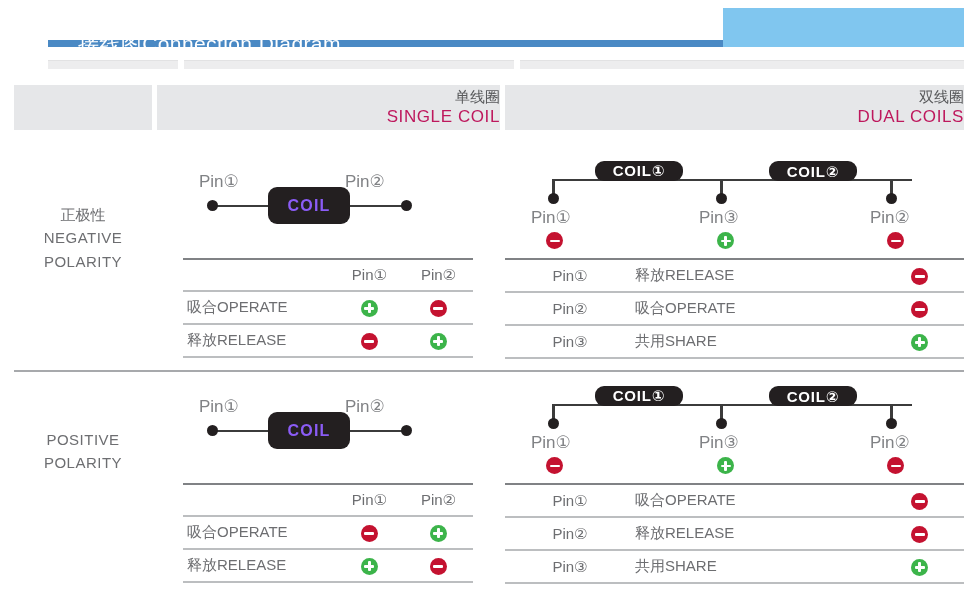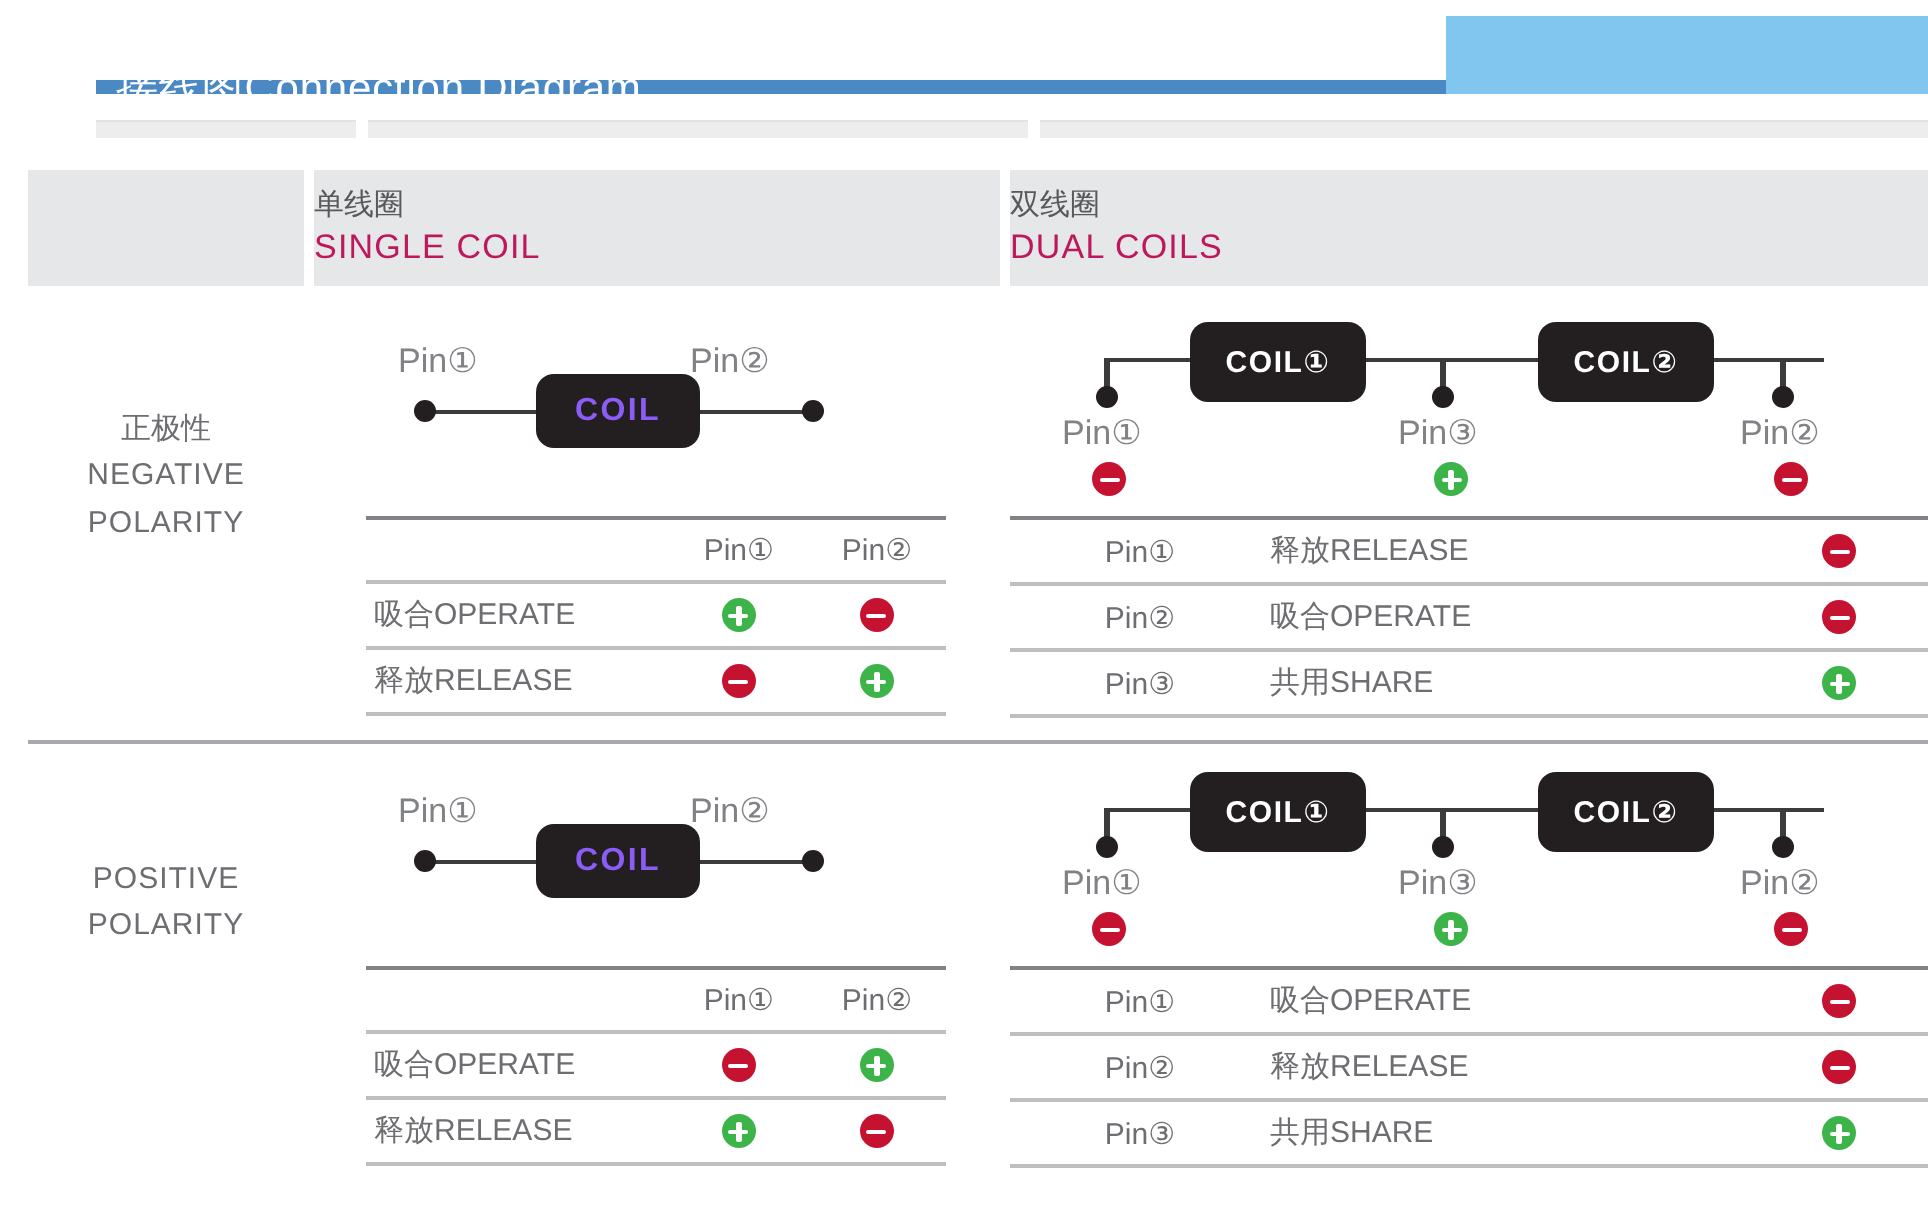--- a/index.html
+++ b/index.html
@@ -23,21 +23,21 @@
     top: 8px;
     right: 0;
     height: 39px;
     display: flex;
   }
   .banner-dark {
     width: 675px;
     background: #4a89c4;
     display: flex;
     align-items: center;
-    padding-left: 10px;
+    padding-left: 30px;
     box-sizing: border-box;
     margin-top: 32px;
   }
   .banner-light {
     flex: 1;
     background: #80c6ef;
   }
   .banner-title {
     color: #ffffff;
     font-size: 21px;
@@ -68,26 +68,26 @@
   .col-head-row {
     position: absolute;
     top: 85px;
     left: 0;
     width: 964px;
     height: 58px;
   }
   .col-head {
     position: absolute;
     top: 0;
-    height: 58px;
+    height: 45px;
     background: #e6e7e9;
     box-sizing: border-box;
     display: flex;
     flex-direction: column;
-    align-items: flex-start;
+    align-items: flex-end;
     justify-content: center;
     line-height: 1.25;
   }
   .col-head.blank   { left: 14px;  width: 138px; }
   .col-head.single  { left: 157px; width: 343px; }
   .col-head.dual    { left: 505px; width: 459px; }
   .col-head .cn { font-size: 15px; color: #58595b; }
   .col-head .en { font-size: 17px; color: #be185d; letter-spacing: 0.6px; }
 
   
@@ -242,29 +242,29 @@
     border-radius: 50%;
     background: #231f20;
   }
   .dc-dot.d1 { left: 43px; }
   .dc-dot.d2 { left: 211px; }
   .dc-dot.d3 { left: 381px; }
   .dc-coilbox {
     position: absolute;
     top: 6px;
     width: 88px;
-    height: 40px;
+    height: 20px;
     background: #231f20;
     border-radius: 9px;
     display: flex;
     align-items: center;
     justify-content: center;
   }
   .dc-coilbox.c1 { left: 90px; }
-  .dc-coilbox.c2 { left: 264px; }
+  .dc-coilbox.c2 { left: 264px; align-items: flex-end; }
   .dc-coilbox span {
     color: #ffffff;
     font-size: 15px;
     font-weight: bold;
     letter-spacing: 0.8px;
   }
   .dc-pinlabel {
     position: absolute;
     top: 52px;
     font-size: 17px;

